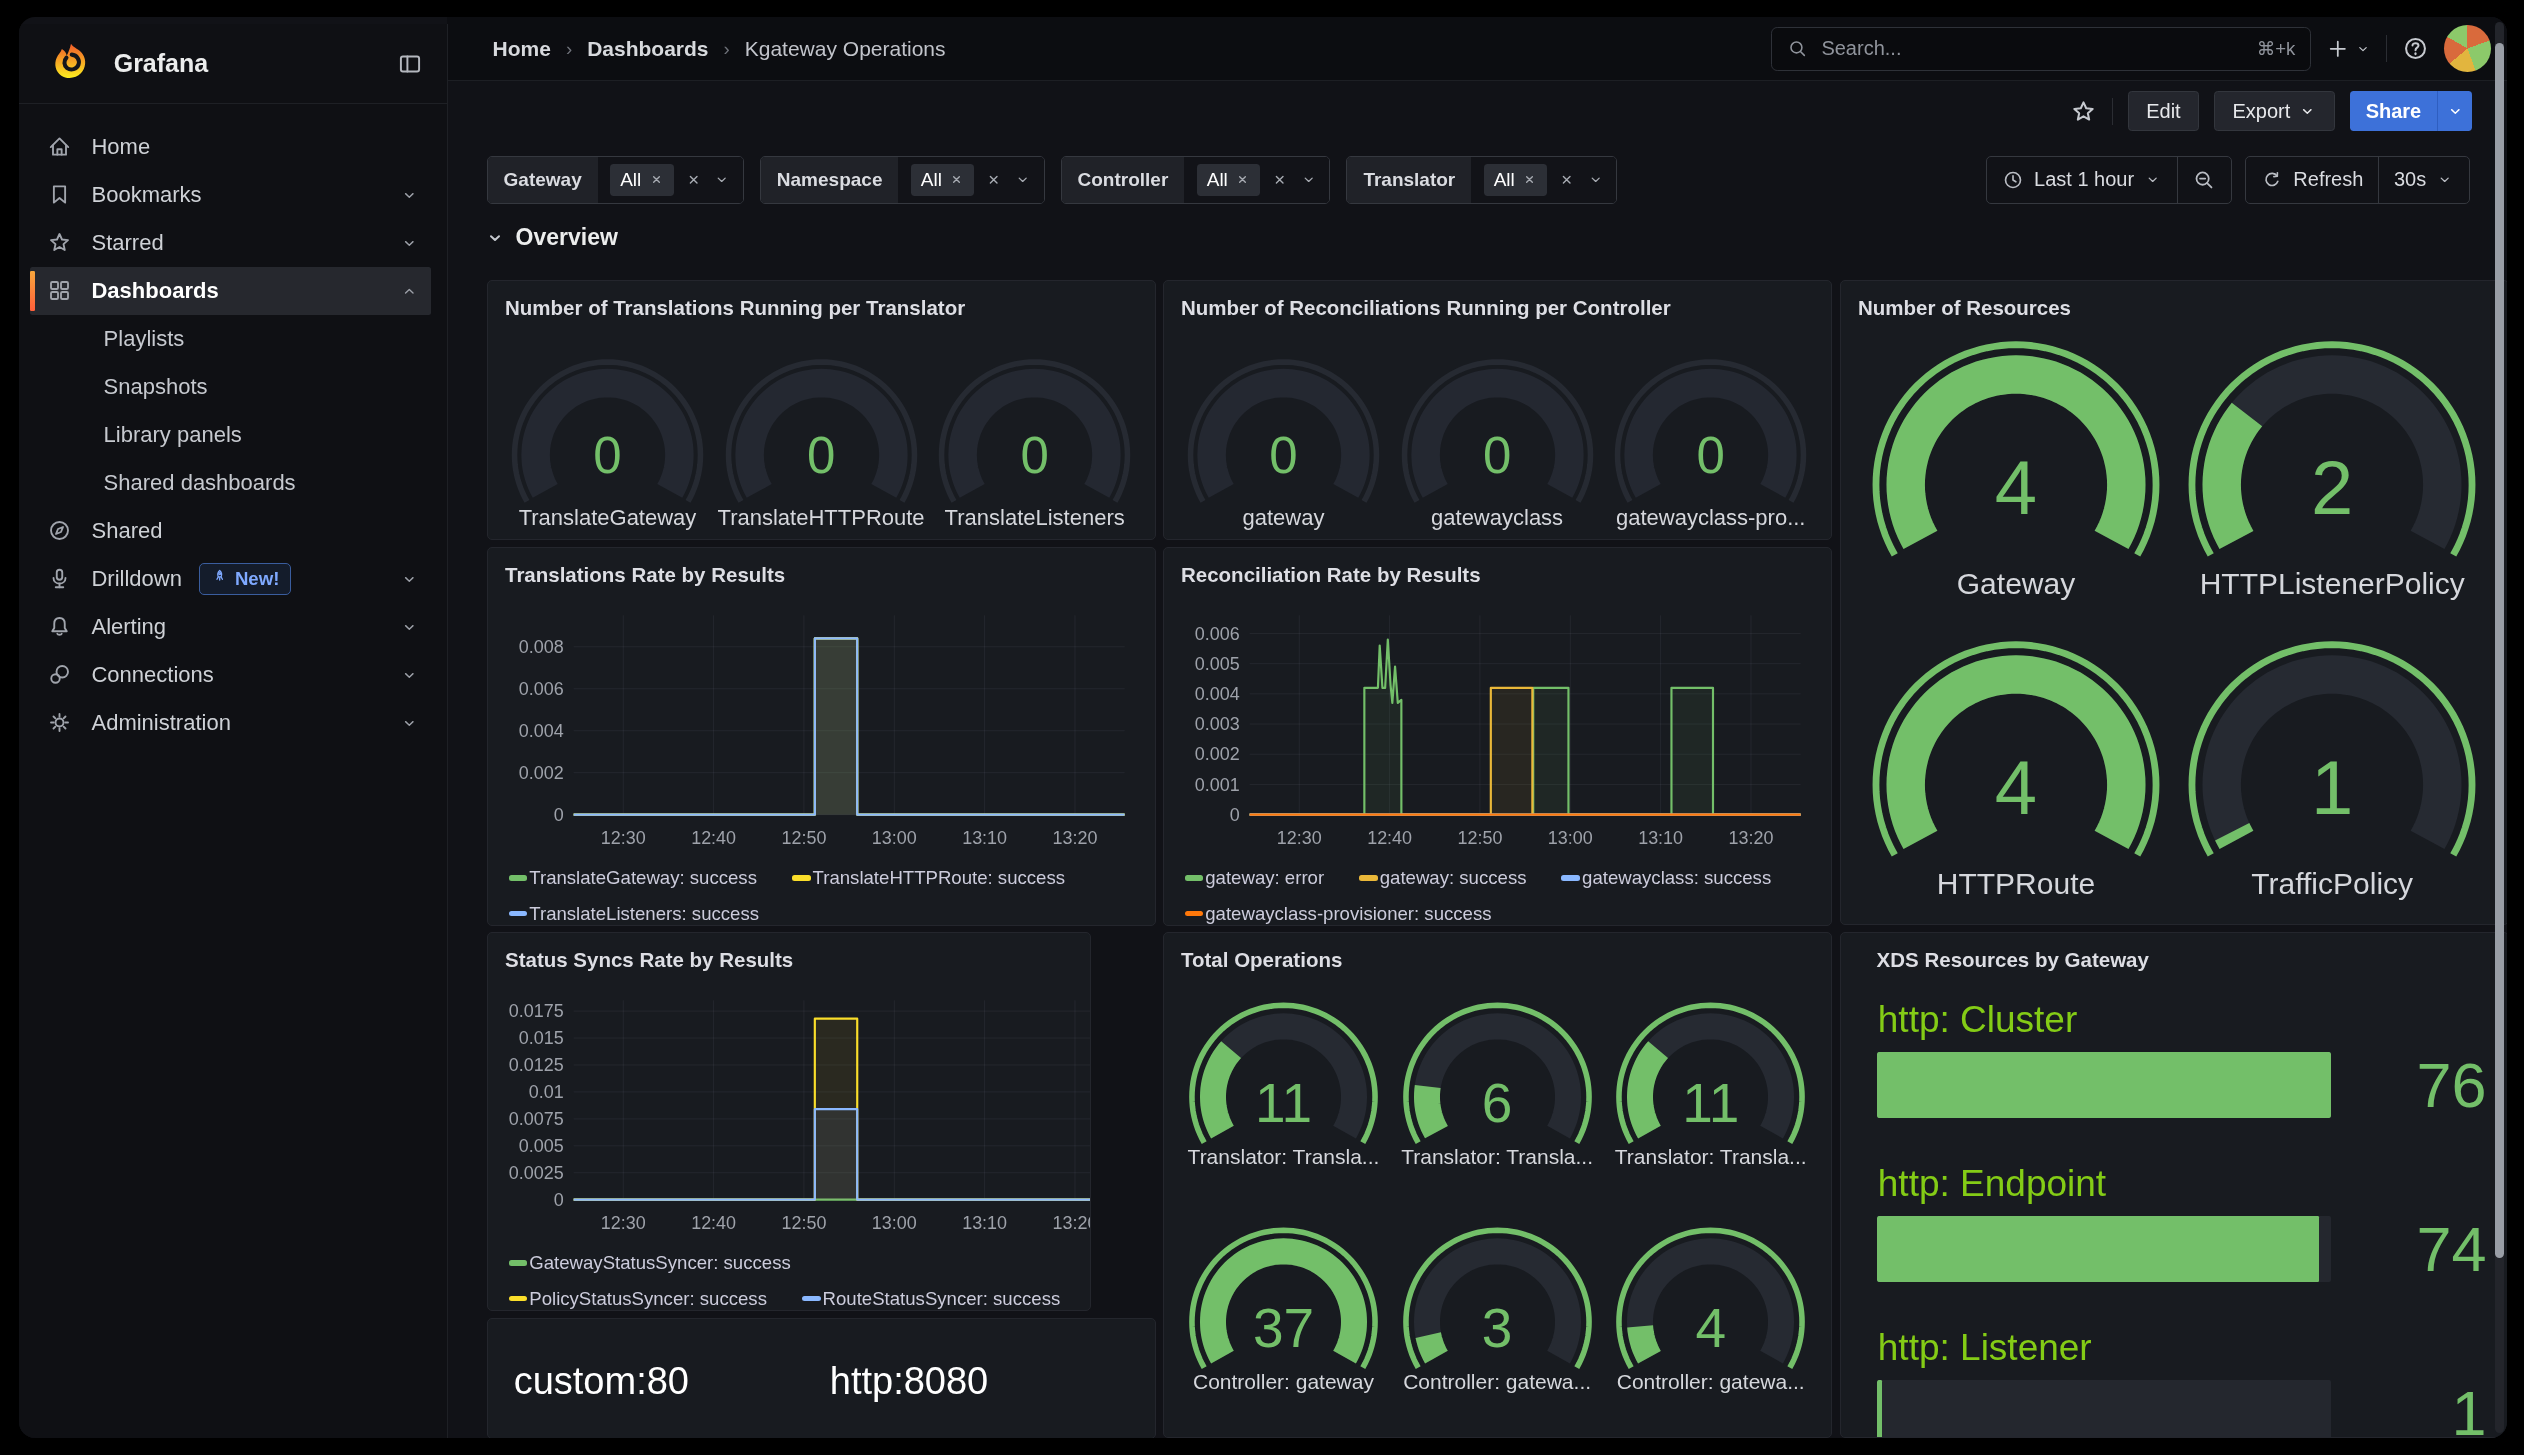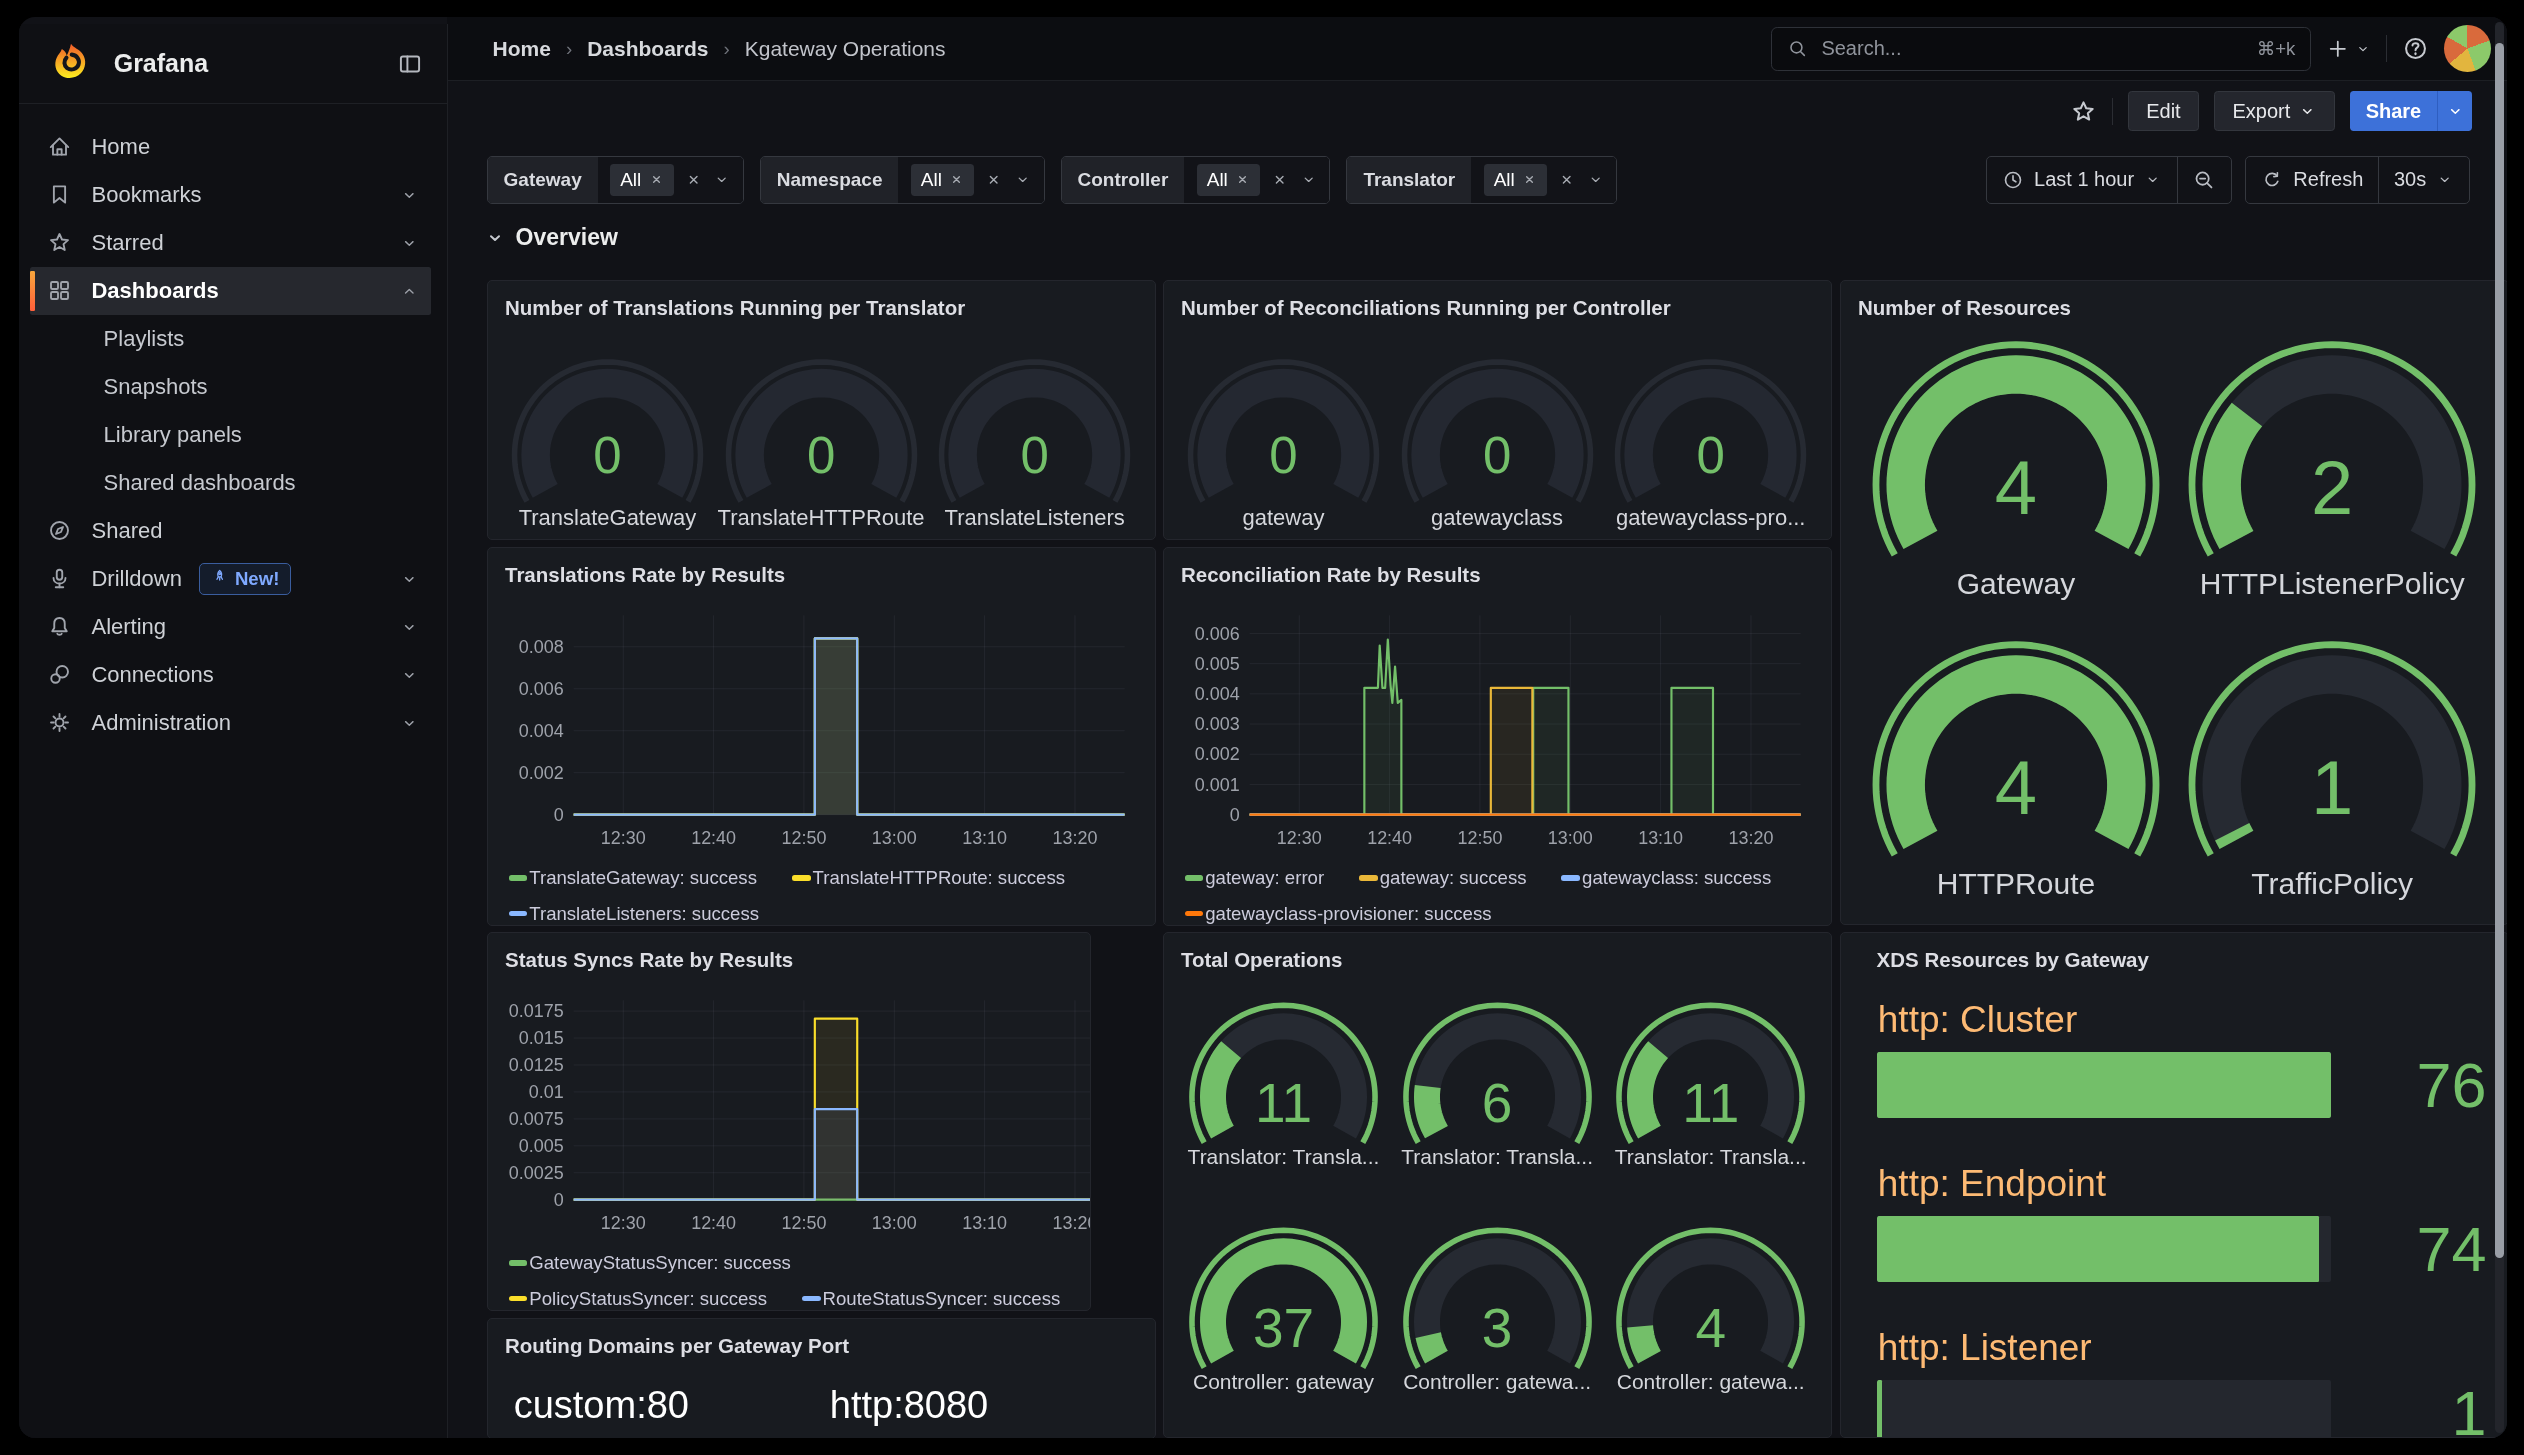--- a/index.html
+++ b/index.html
@@ -94,21 +94,21 @@
   
   .gauge-grid{display:grid;justify-content:space-between;margin-top:16px;row-gap:21px;}
   .gauge{position:relative;}
   .g-num{position:absolute;left:0;width:100%;text-align:center;color:#73bf69;font-weight:500;}
   .g-label{position:absolute;left:-10%;width:120%;text-align:center;color:#d5d7dc;white-space:nowrap;}
   
   .legend{display:flex;flex-wrap:wrap;column-gap:35px;row-gap:13.6px;margin-top:8.7px;padding-left:3.7px;}
   .legend-item{display:flex;align-items:center;gap:2px;font-size:18.6px;color:#ccccdc;cursor:pointer;}
   .swatch{width:18.6px;height:5.6px;border-radius:2.5px;flex:none;}
   
-  .bar-label{font-size:37px;color:#fdba74;margin:45px 0 11px 1.2px;}
+  .bar-label{font-size:37px;color:#84cc16;margin:45px 0 11px 1.2px;}
   .bar-label:first-of-type{margin-top:27px;}
   .bar-row{display:flex;align-items:center;}
   .bar-track{width:74%;height:66px;background:#24272e;border-radius:1.9px;overflow:hidden;flex:none;}
   .bar-fill{height:100%;background:#73bf69;border-radius:1.2px;}
   .bar-val{flex:1;text-align:right;font-size:63px;color:#73bf69;font-weight:500;padding-right:3.7px;line-height:66px;}
   
   .stat-row{display:flex;margin-top:26px;}
   .stat-cell{width:50%;font-size:38px;color:#fff;padding-left:8.7px;white-space:nowrap;}
   
   .sbar-track{position:absolute;right:2.5px;top:5px;bottom:5px;width:9.3px;background:#23252b;border-radius:5px;}
@@ -837,21 +837,20 @@
           <div class="bar-label">http: Listener</div>
           <div class="bar-row">
             <div class="bar-track">
               <div class="bar-fill" style="width:1.3%"></div>
             </div>
             <div class="bar-val">1</div>
           </div>
         </div>
     </div>
     <div class="panel p9">
-      <div class="panel-title">Routing Domains per Gateway Port</div>
       <div class="viz">
           <div class="stat-row">
             <div class="stat-cell">custom:80</div>
             <div class="stat-cell">http:8080</div>
           </div>
         </div>
     </div>
 
     <div class="sbar-track">
       <div class="sbar-thumb"></div>

